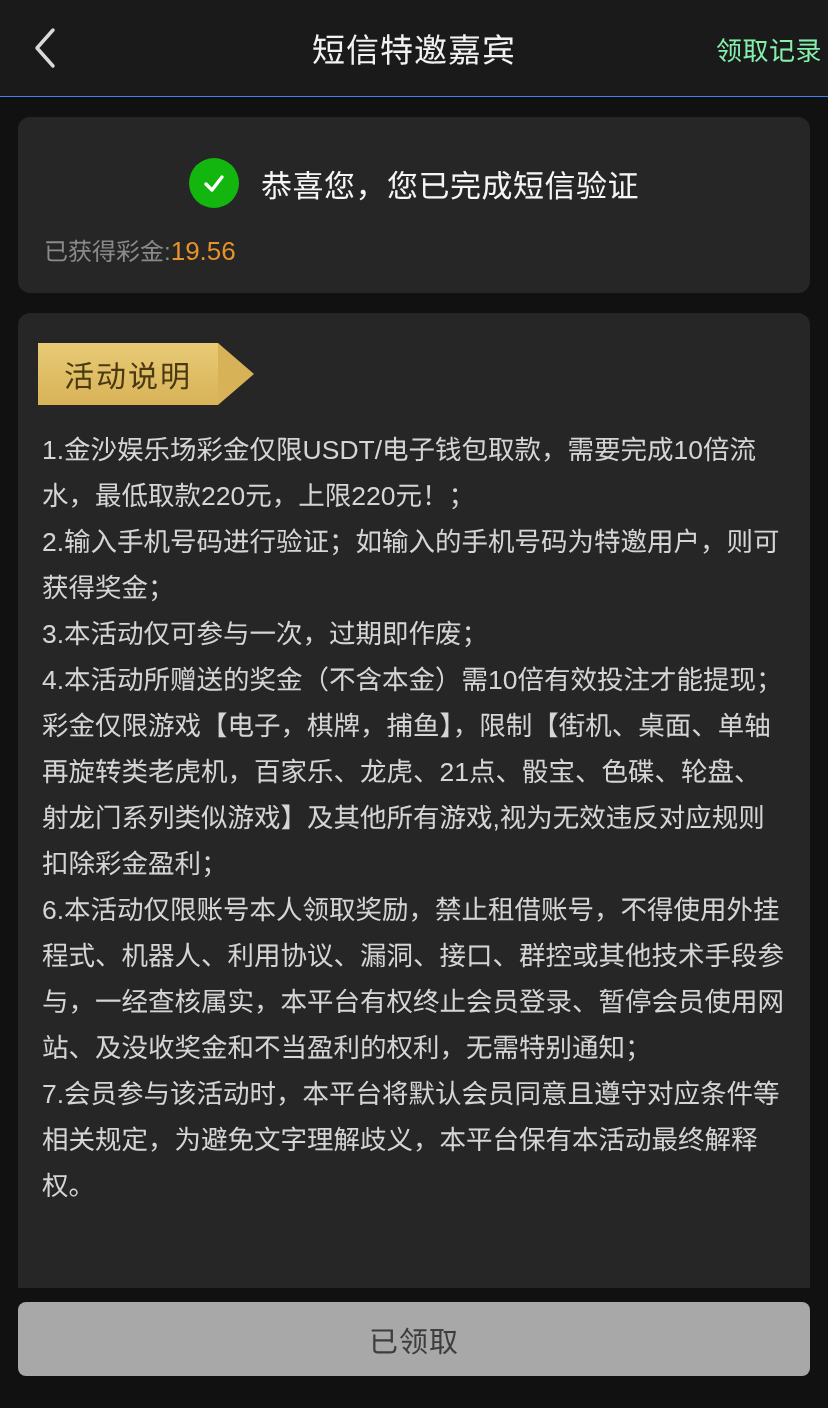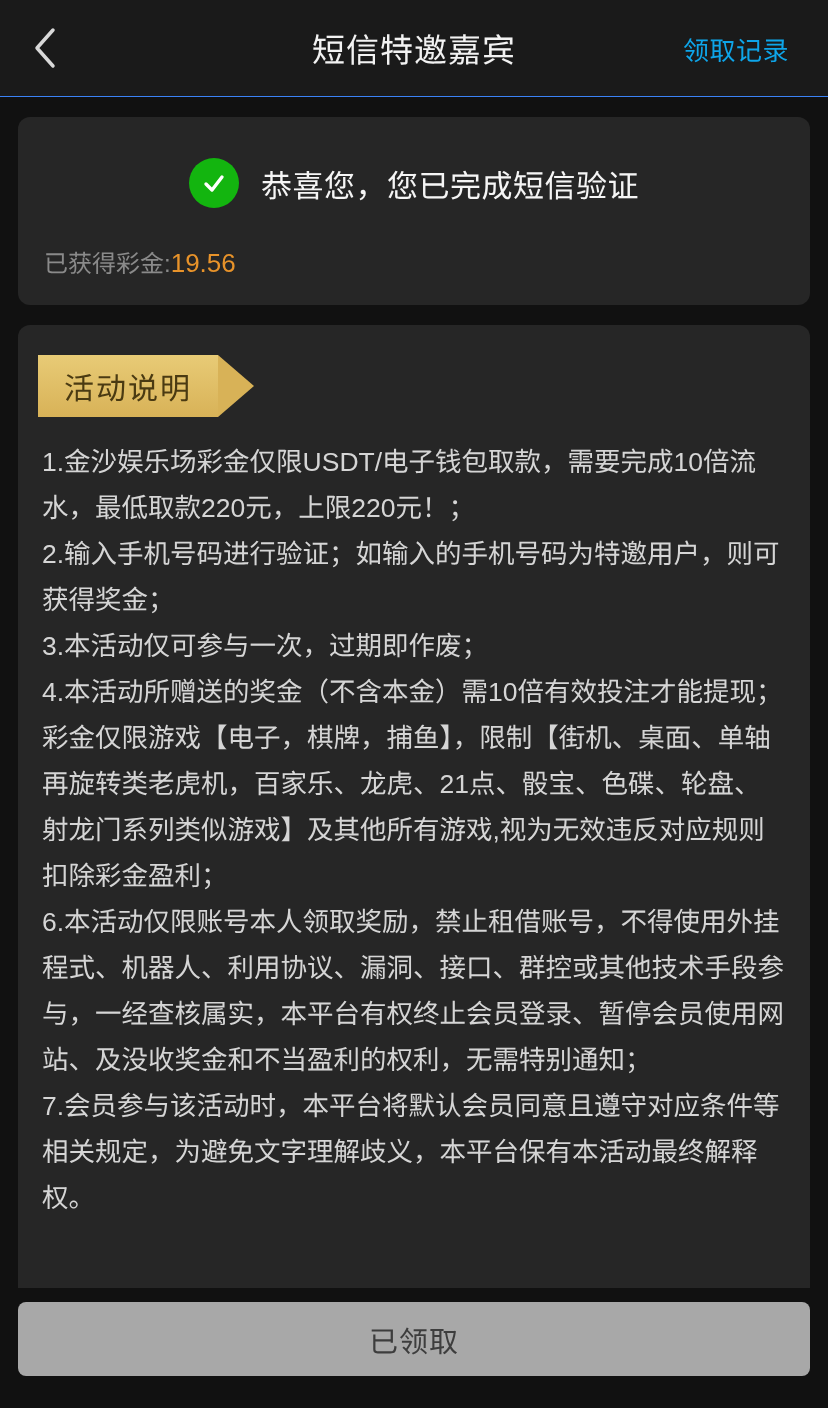--- a/index.html
+++ b/index.html
@@ -41,25 +41,25 @@
   .header-title {
     width: 100%;
     text-align: center;
     font-size: 33px;
     font-weight: 400;
     color: #f2f2f2;
     letter-spacing: 1px;
   }
   .header-action {
     position: absolute;
-    right: 39px;
+    right: 6px;
     top: 50%;
     transform: translateY(-50%);
     font-size: 26px;
-    color: #0ea5e9;
+    color: #86efac;
     cursor: pointer;
     letter-spacing: 0.5px;
   }
 
   
   .page {
     padding: 20px 18px 0 18px;
     box-sizing: border-box;
   }
 
@@ -86,21 +86,21 @@
     justify-content: center;
     flex: none;
   }
   .check-circle svg { display: block; }
   .success-text {
     font-size: 31px;
     color: #f5f5f5;
     letter-spacing: 0.5px;
   }
   .bonus-row {
-    margin-top: 36px;
+    margin-top: 24px;
     font-size: 24px;
     color: #8a8a8a;
     display: flex;
     align-items: baseline;
   }
   .bonus-amount {
     color: #e8932a;
     font-size: 26px;
   }
 

